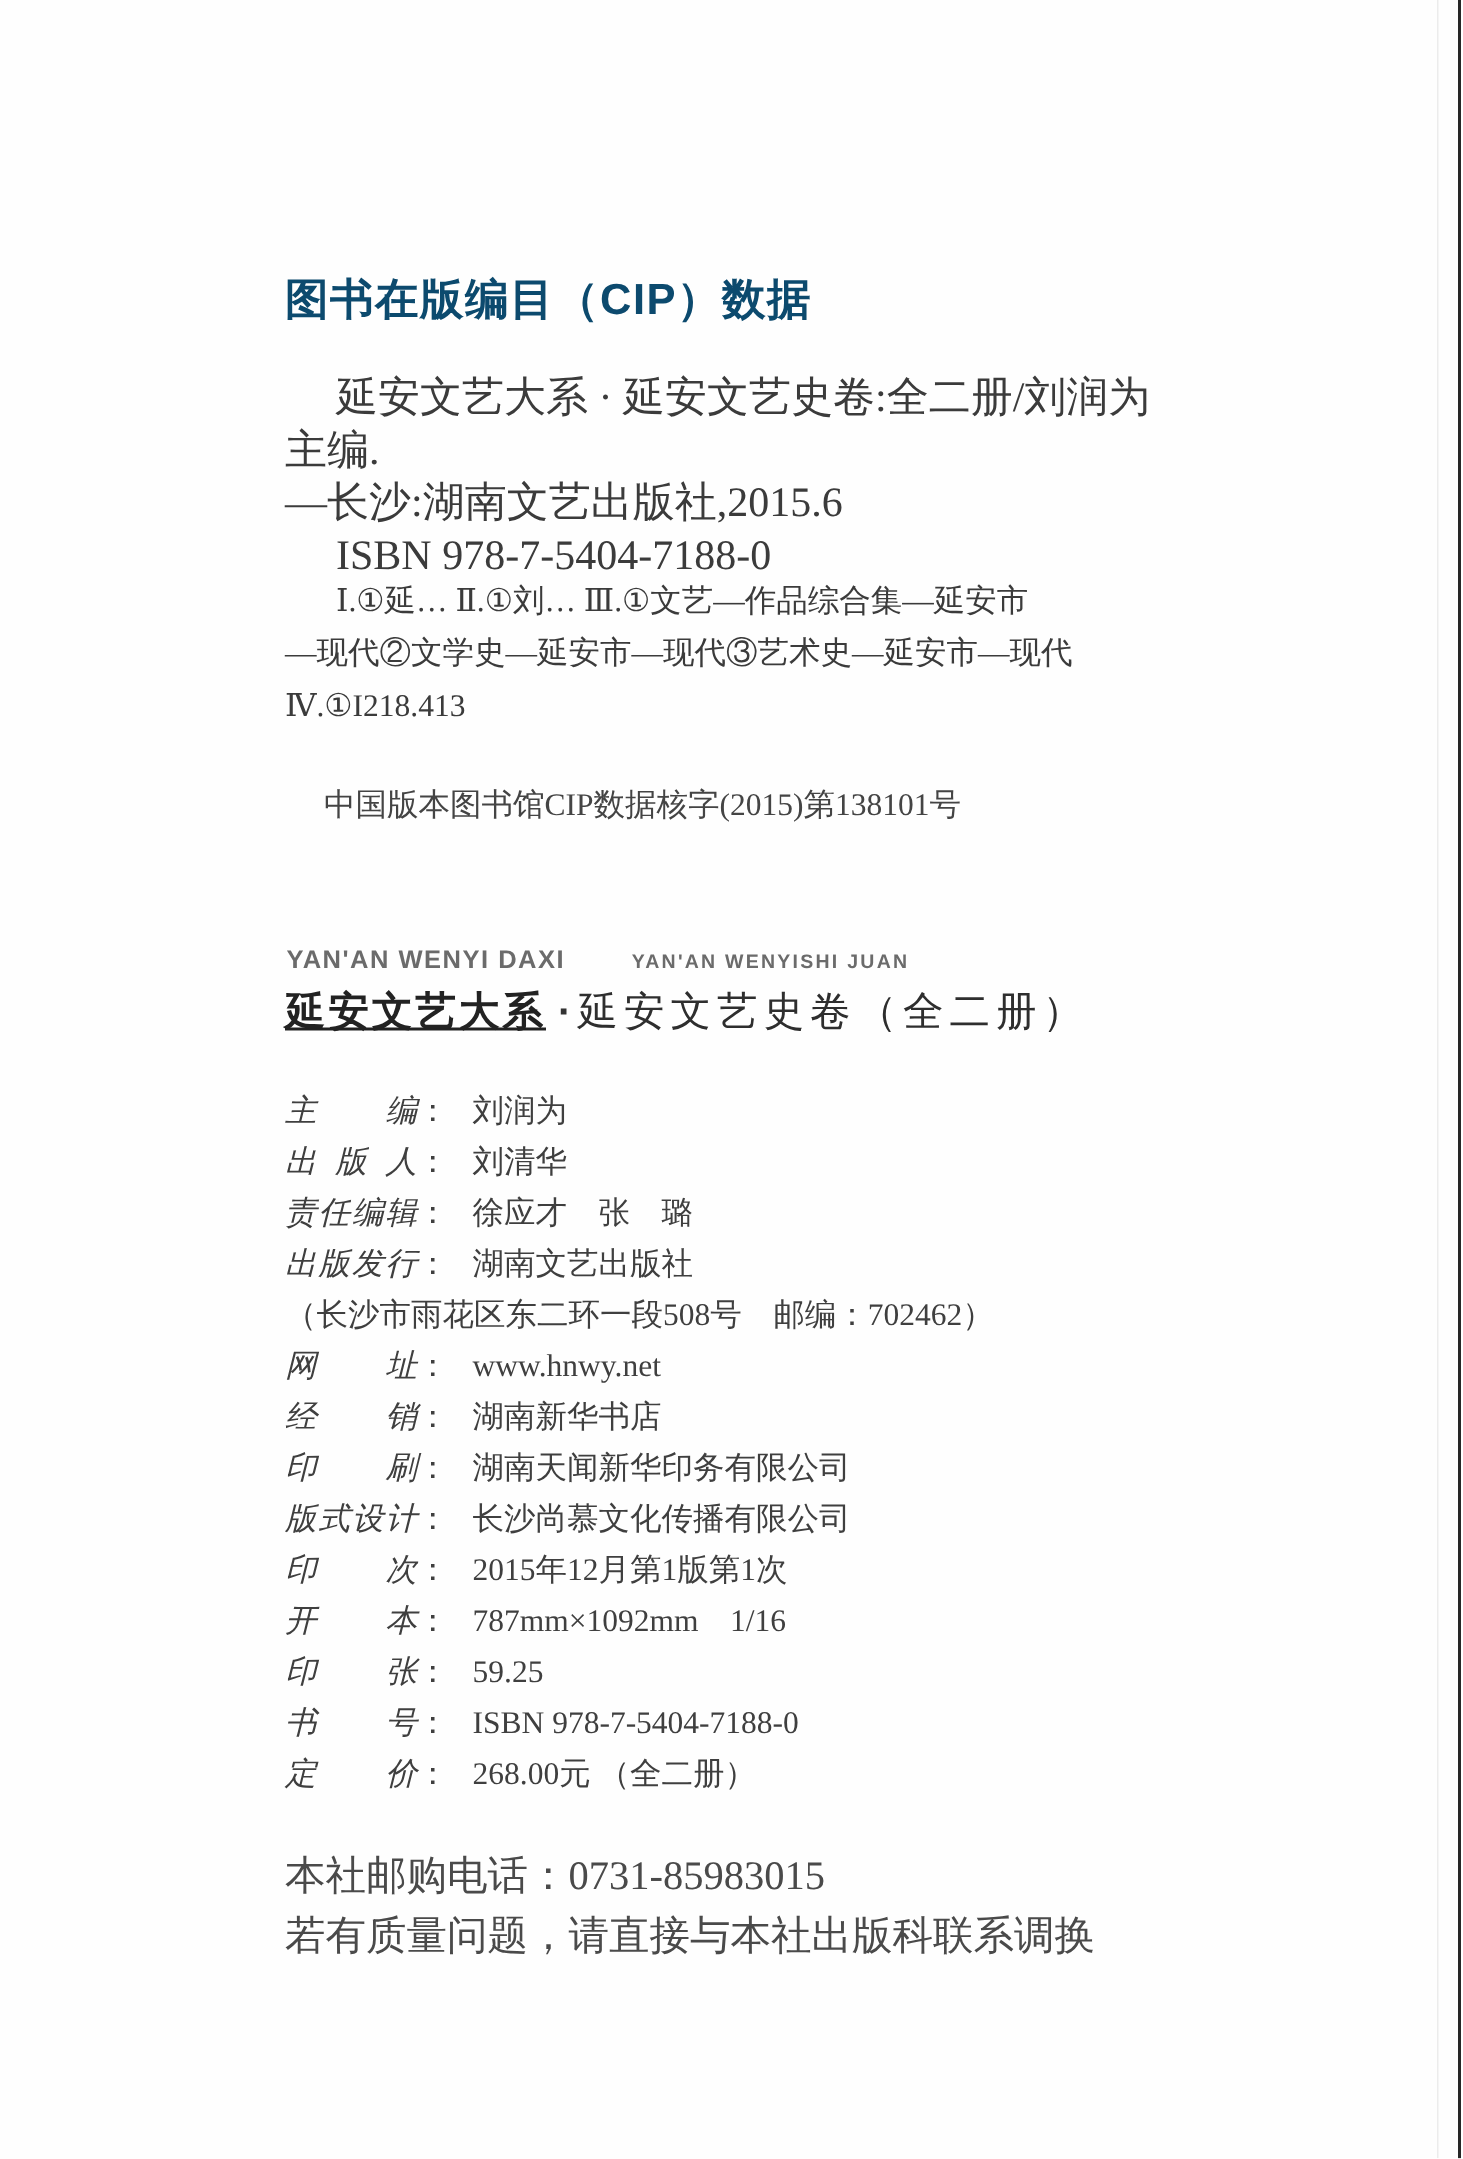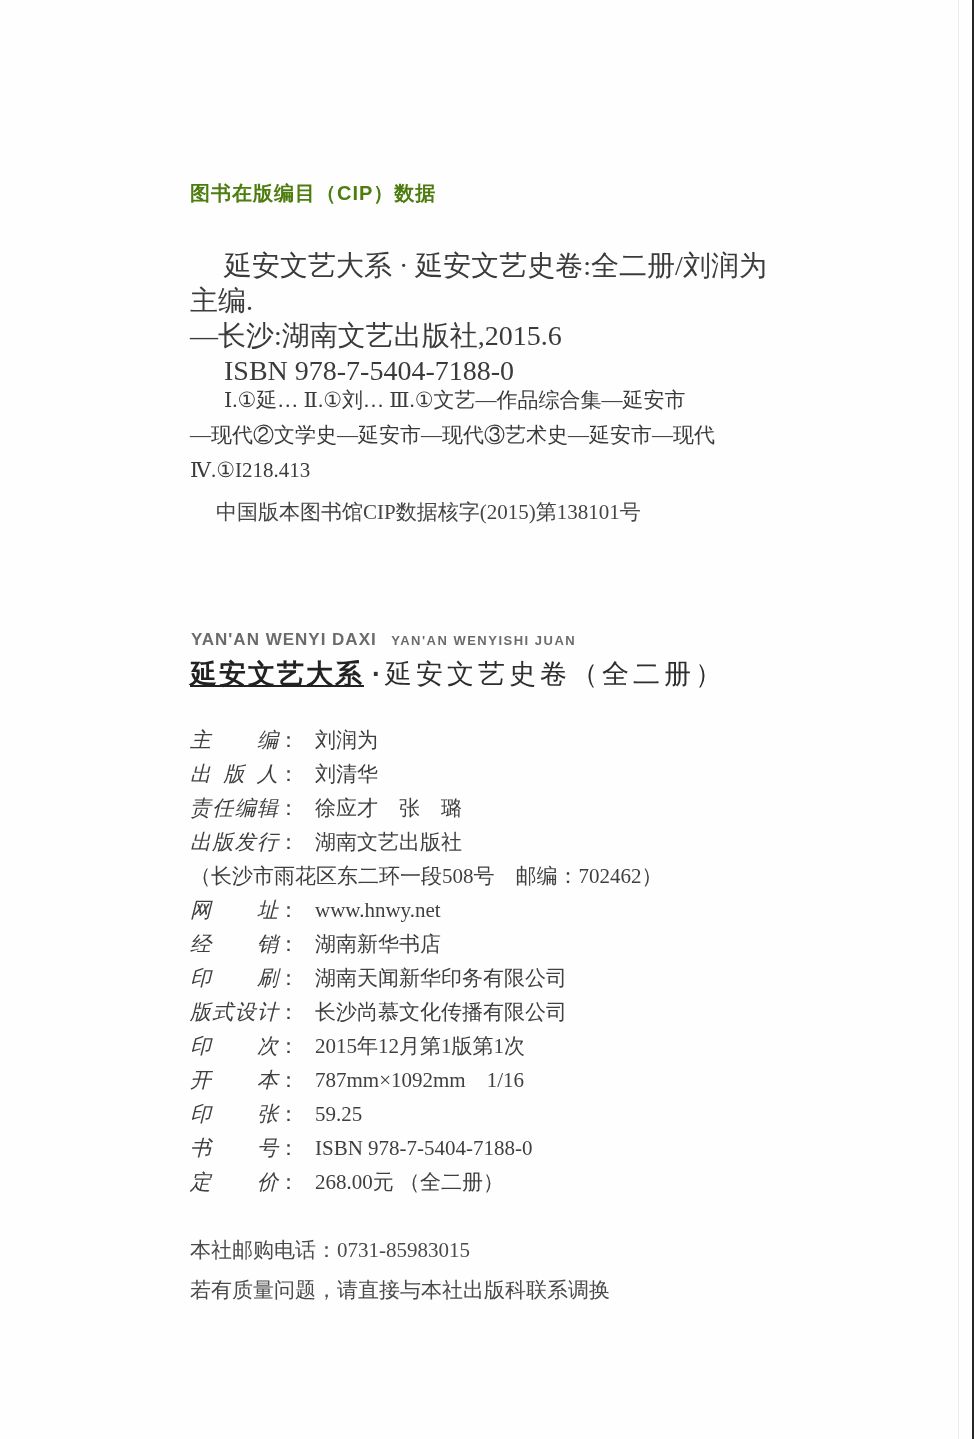--- a/index.html
+++ b/index.html
@@ -25,64 +25,64 @@
   .scan-edge-dark {
     position: absolute;
     top: 0; right: 1px;
     width: 2px; height: 100%;
     background: #262626;
   }
   .cip-header {
     position: absolute;
     left: 190px; top: 180px;
     font-family: "Liberation Sans", "DejaVu Sans", sans-serif;
-    font-size: 20px;
+    font-size: 29px;
     font-weight: 600;
-    color: #4d7c0f;
+    color: #0c4a6e;
     letter-spacing: 1px;
   }
   .cip-record {
     position: absolute;
     left: 190px; top: 248px;
     width: 600px;
     font-size: 28px;
     line-height: 35px;
   }
   .indent1 { text-indent: 34px; }
   .classification {
     position: absolute;
     left: 190px; top: 383px;
     width: 600px;
     font-size: 21px;
     line-height: 35px;
   }
   .cip-number {
     position: absolute;
-    left: 216px; top: 498px;
+    left: 216px; top: 522px;
     font-size: 21px;
     color: #444444;
     text-align: center;
   }
   .pinyin-line {
     position: absolute;
     left: 191px; top: 630px;
     font-family: "Liberation Sans", "DejaVu Sans", sans-serif;
     color: #6b6b6b;
     white-space: nowrap;
   }
   .pinyin-main {
     font-size: 17px;
     font-weight: 700;
     letter-spacing: 1px;
   }
   .pinyin-sub {
     font-size: 13px;
     font-weight: 700;
     letter-spacing: 1.5px;
-    margin-left: 10px;
+    margin-left: 40px;
   }
   .title-line {
     position: absolute;
     left: 190px; top: 656px;
     font-family: "Liberation Sans", "DejaVu Sans", sans-serif;
     color: #222222;
     font-size: 27px;
     white-space: nowrap;
   }
   .title-main {
@@ -130,21 +130,21 @@
     vertical-align: top;
   }
   .pub-address {
     height: 34px;
     line-height: 34px;
     white-space: nowrap;
   }
   .footer {
     position: absolute;
     left: 190px; top: 1230px;
-    font-size: 21px;
+    font-size: 27px;
     color: #4a4a4a;
     line-height: 40px;
   }
 </style>
 </head>
 <body>
 
 <div class="page">
 
   <div class="scan-edge-light"></div>

